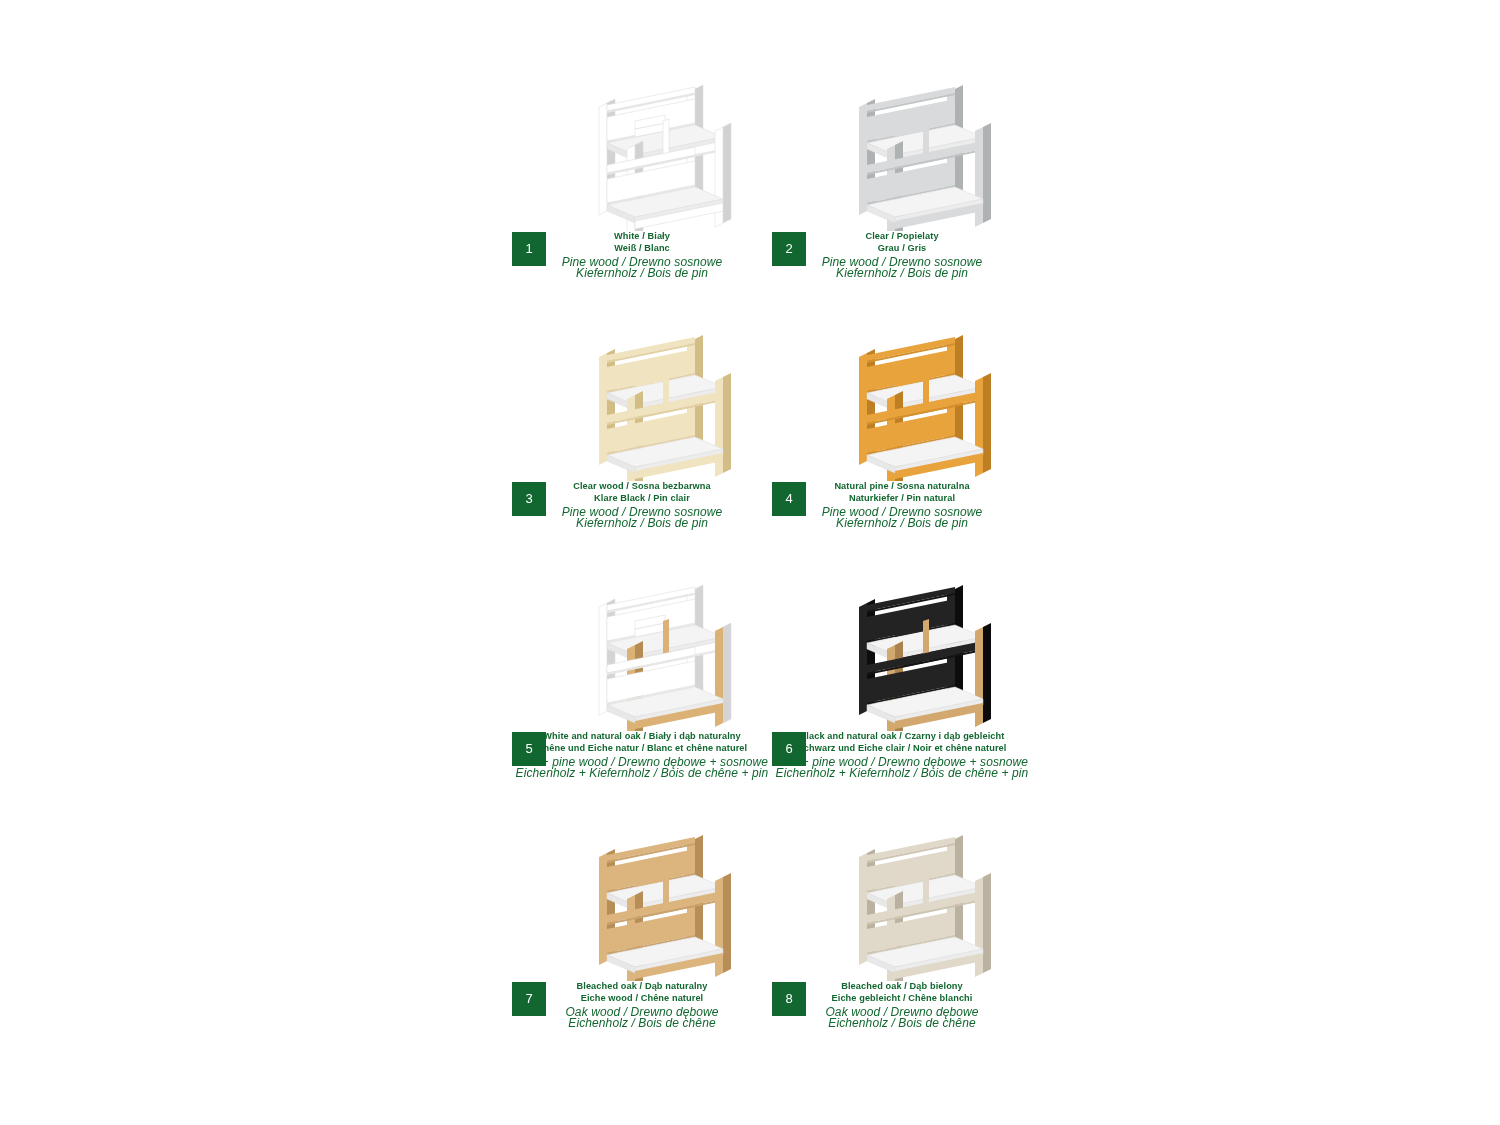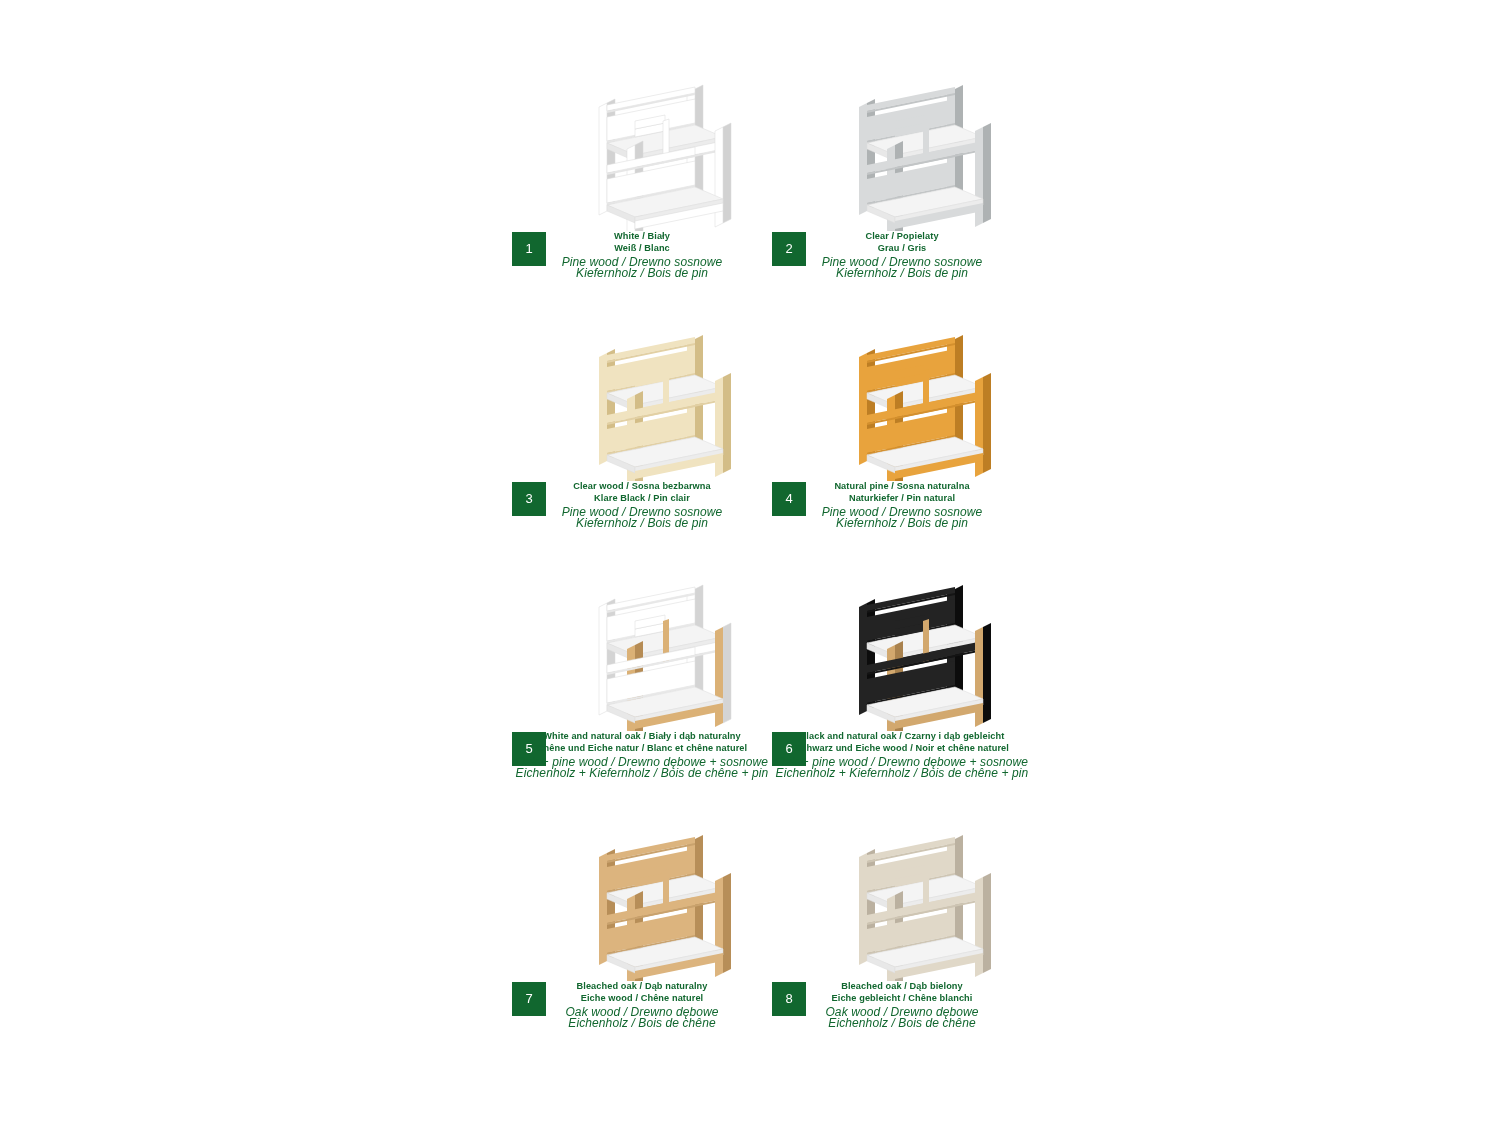--- a/index.html
+++ b/index.html
@@ -421,21 +421,21 @@
     <polygon points="62,124 90,136 90,142 62,130" fill="#e8e8e8" stroke="#dcdcdc" stroke-width="0.5"></polygon>
     <polygon points="90,136 178,118 178,124 90,142" fill="#ececec" stroke="#dcdcdc" stroke-width="0.5"></polygon>
 
     <polygon points="90,140 178,122 178,130 90,148" fill="#d2a86e" stroke="none" stroke-width="0.5"></polygon>
   </g>
 </svg></div>
     </div>
     <div class="num-badge">6</div>
     <div class="caption">
       <div class="cap-line">Black and natural oak / Czarny i dąb gebleicht</div>
-      <div class="cap-line">Schwarz und Eiche wood / Noir et chêne naturel</div>
+      <div class="cap-line">Schwarz und Eiche clair / Noir et chêne naturel</div>
       <div class="cap-gap"></div>
       <div class="cap-sub">Oak + pine wood / Drewno dębowe + sosnowe</div>
       <div class="cap-sub">Eichenholz + Kiefernholz / Bois de chêne + pin</div>
     </div>
   </div>
       <div class="cell">
     <div class="bed-wrap">
       <div class="bed">
 <svg viewBox="0 0 190 150" width="190" height="150" xmlns="http://www.w3.org/2000/svg">
   <g stroke-linejoin="miter">

